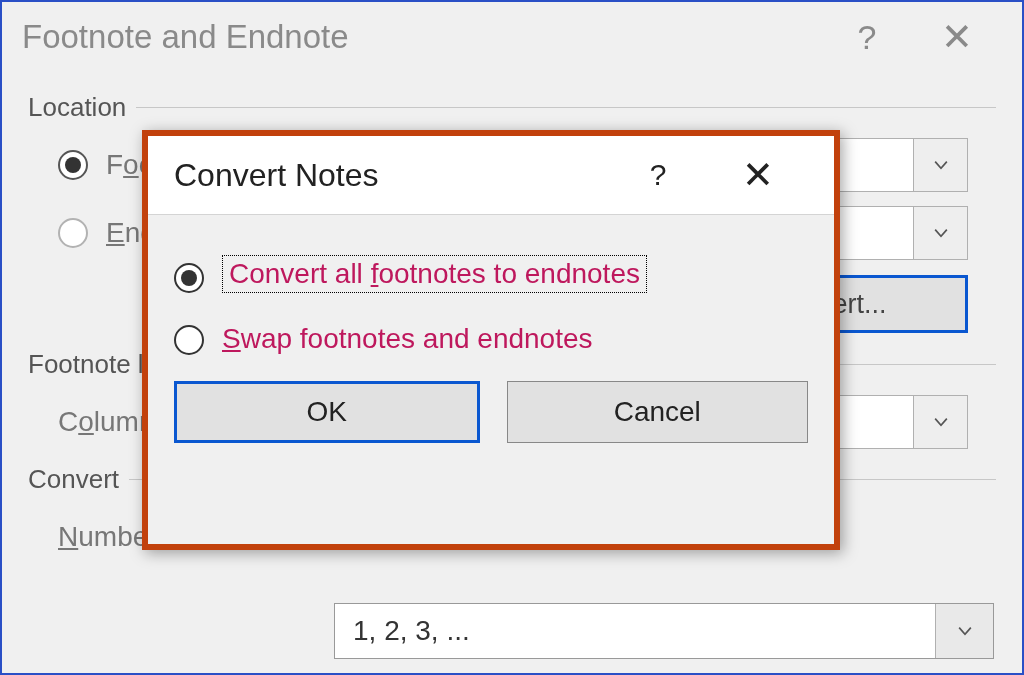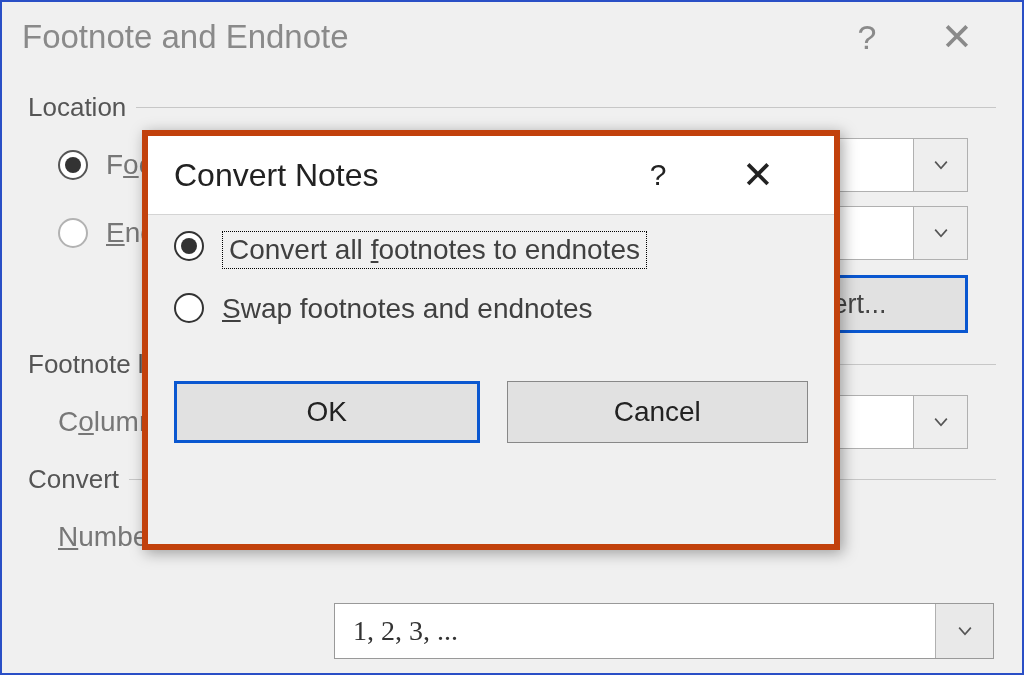--- a/index.html
+++ b/index.html
@@ -125,21 +125,20 @@
     left: 332px;
     right: 28px;
     bottom: 14px;
     height: 56px;
     background: #fff;
     border: 1px solid #999;
     display: flex;
     align-items: center;
     padding: 0 18px;
     font-size: 28px;
-    font-family: Liberation Serif, serif;
   }
   .format-combo .chev {
     position: absolute;
     right: 0; top: 0; bottom: 0;
     width: 58px;
     display: flex;
     align-items: center;
     justify-content: center;
     background: #e9e9e9;
     border-left: 1px solid #b0b0b0;
@@ -178,24 +177,24 @@
   .child-body {
     flex: 1;
     background: #f0f0f0;
     padding: 16px 26px 20px 26px;
     display: flex;
     flex-direction: column;
     border-top: 1px solid #d4d4d4;
   }
   .option {
     display: flex;
-    align-items: flex-start;
+    align-items: flex-end;
     height: 62px;
     font-size: 28px;
-    color: #404040;
+    color: #be185d;
   }
   .option .radio { border-color: #333; }
   .option.first .text {
     border: 1px dotted #000;
     padding: 2px 6px;
   }
   .child-buttons {
     display: flex;
     gap: 27px;
     margin-top: 26px;

